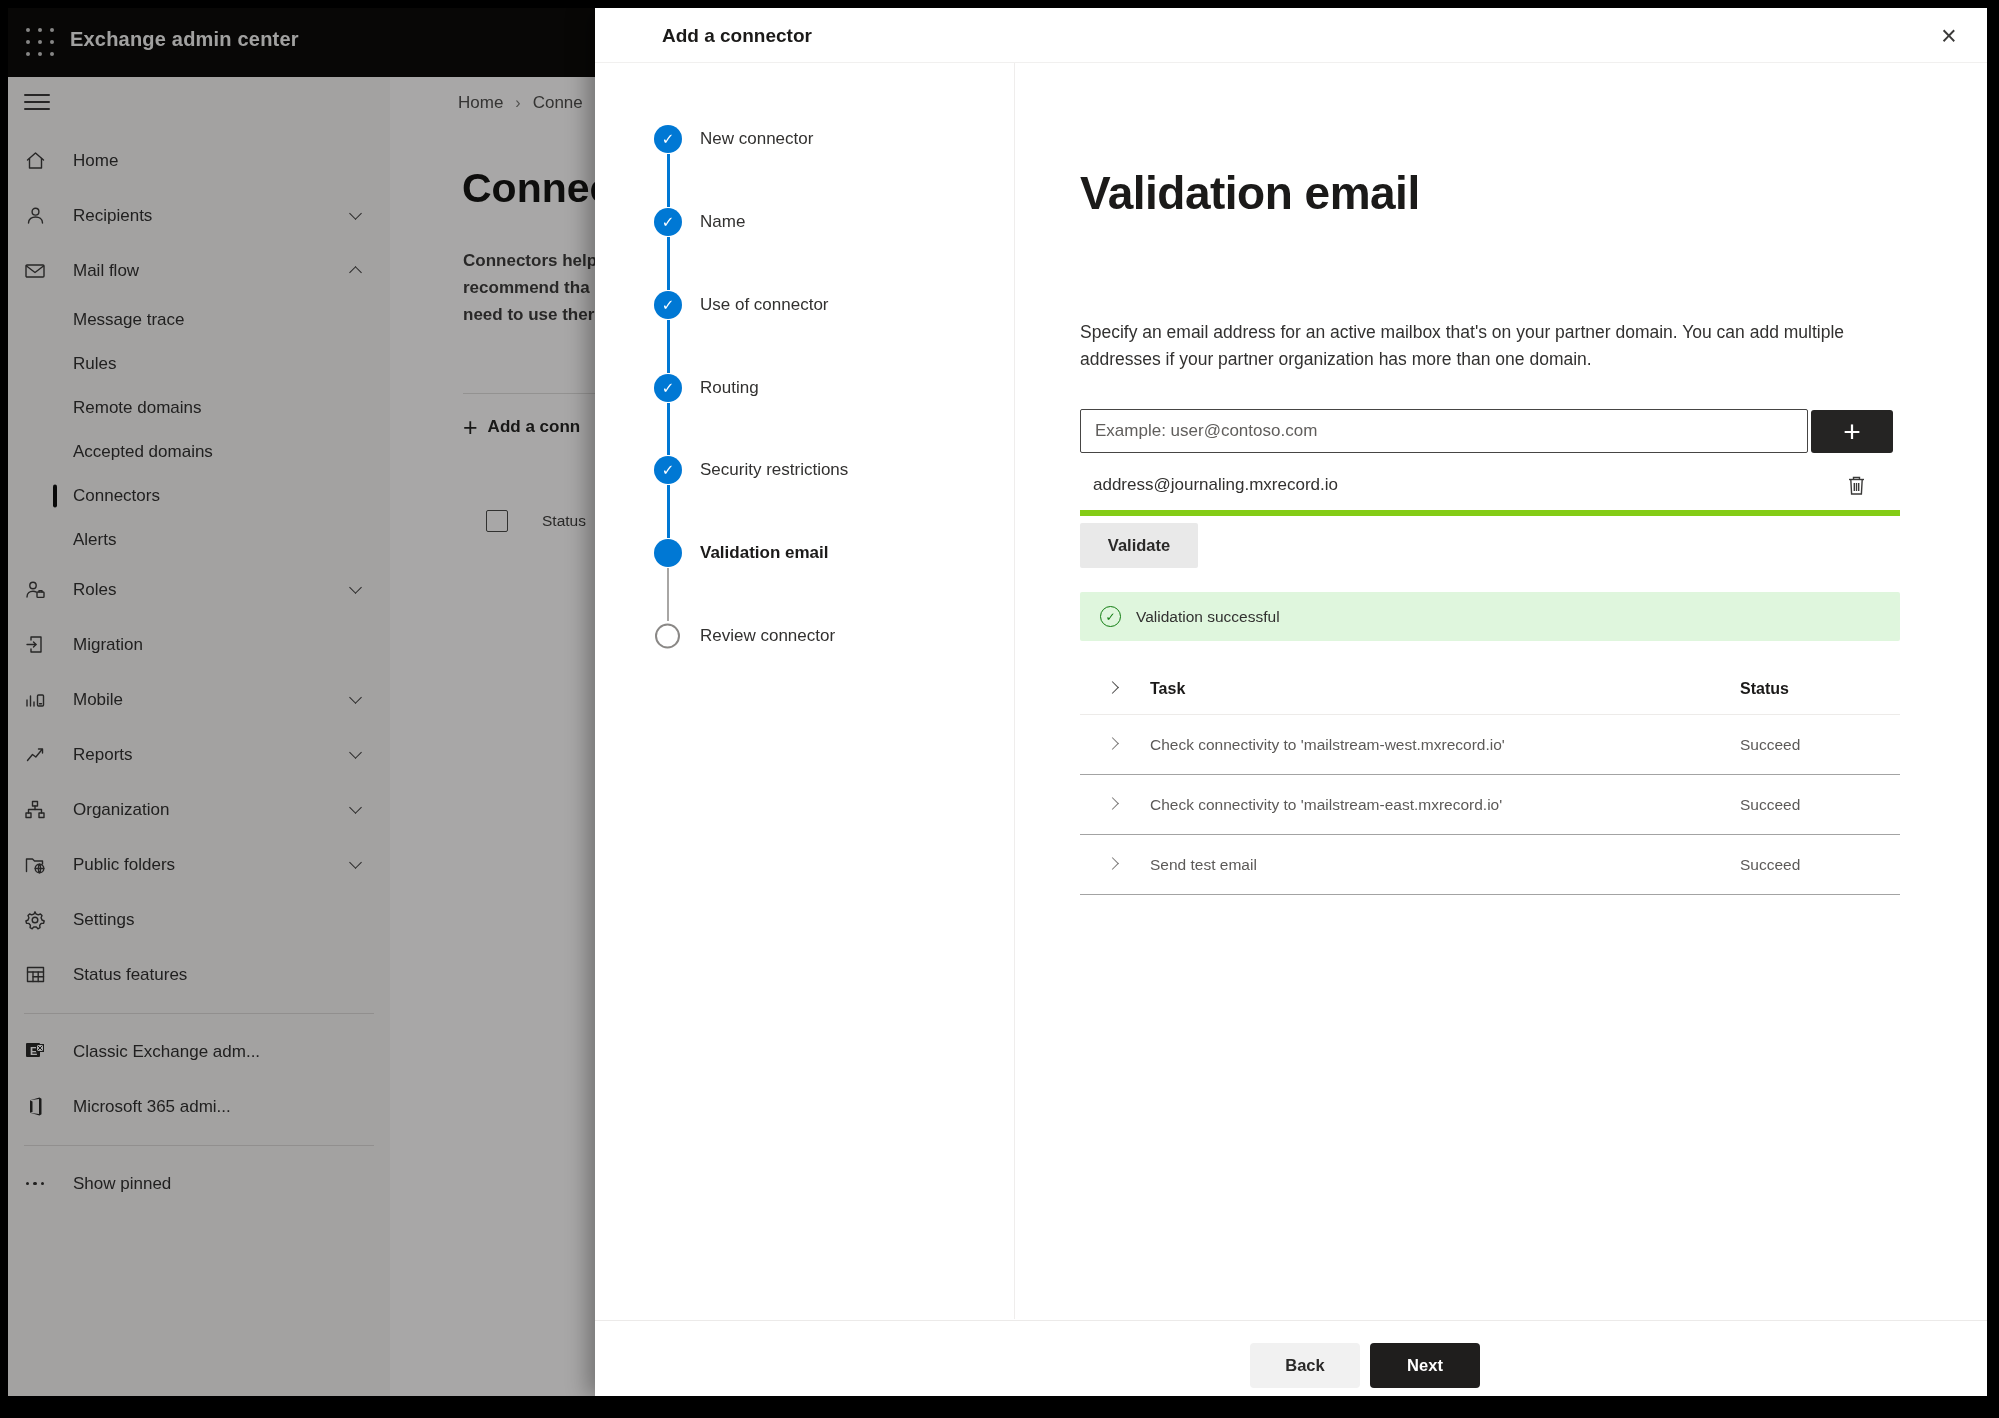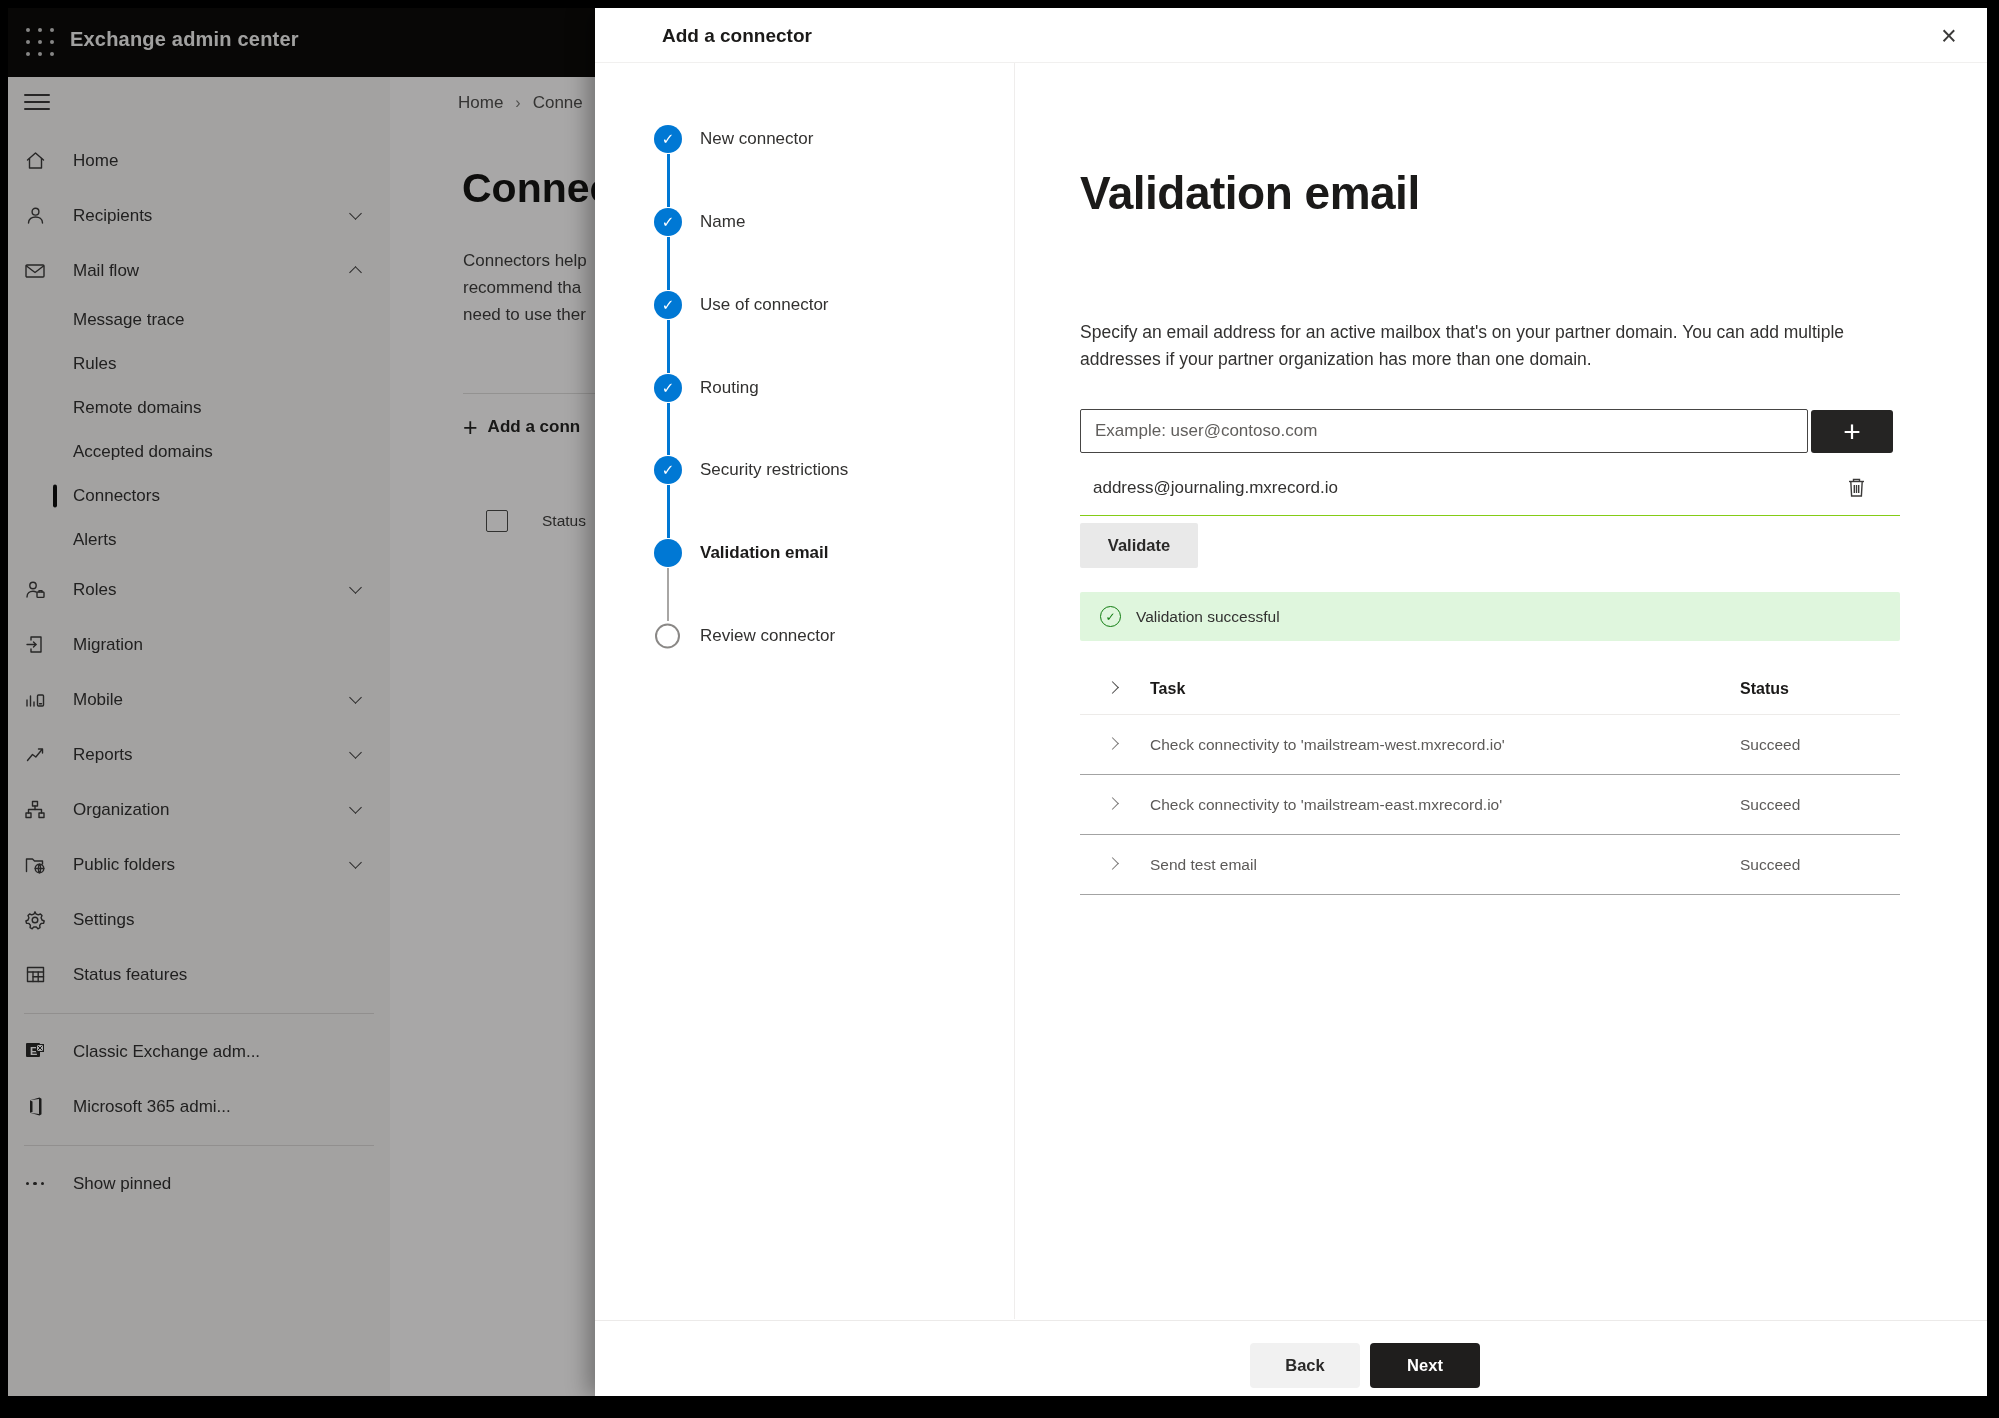--- a/index.html
+++ b/index.html
@@ -37,21 +37,21 @@
   .sdivider { height:22px; position:relative; }
   .sdivider i { position:absolute; left:16px; right:16px; top:50%; height:1px; background:#d8d6d4; }
   .dots3 { position:absolute; left:15px; width:24px; display:flex; gap:4px; justify-content:center; }
   .dots3 i { width:3.5px; height:3.5px; border-radius:50%; background:#323130; }
 
   
   .main-bg { position:absolute; left:382px; top:69px; right:0; bottom:0; background:#fbfaf9; z-index:1; }
   .breadcrumb { position:absolute; left:68px; top:16px; font-size:17px; color:#4f4e4d; display:flex; gap:12px; align-items:center; }
   .breadcrumb .sep { color:#7a7977; font-size:16px; }
   .bg-heading { position:absolute; left:72px; top:88px; font-size:41px; font-weight:700; color:#14131 2; color:#161514; white-space:nowrap; }
-  .bg-par { position:absolute; left:73px; top:170px; font-size:17px; line-height:27px; color:#3e3d3c; white-space:nowrap; }
+  .bg-par { position:absolute; left:73px; top:170px; font-size:17px; line-height:27px; color:#3e3d3c; white-space:nowrap;font-weight:bold; }
   .bg-divider { position:absolute; left:73px; top:316px; right:0; height:1px; background:#dcdad8; }
   .bg-add { position:absolute; left:73px; top:334px; height:32px; display:flex; align-items:center; gap:10px;
             font-size:17px; font-weight:700; color:#252423; cursor:pointer; white-space:nowrap; }
   .bg-add .plus { font-size:25px; font-weight:400; line-height:1; }
   .bg-checkrow { position:absolute; left:96px; top:433px; display:flex; align-items:center; gap:34px; }
   .bg-checkbox { width:22px; height:22px; border:1.6px solid #4a4948; border-radius:2px; background:transparent; }
   .bg-status { font-size:15.5px; color:#3e3d3c; }
 
   
   .dim { position:absolute; left:0; top:0; width:587px; height:100%; background:rgba(0,0,0,.33); z-index:5; }
@@ -80,21 +80,21 @@
 
   
   .vh1 { position:absolute; left:485px; top:158px; font-size:46px; font-weight:700; color:#1b1a19; letter-spacing:-.5px; }
   .vdesc { position:absolute; left:485px; top:311px; width:765px; font-size:17.5px; line-height:27px; color:#323130; }
   .email-input { position:absolute; left:485px; top:401px; width:728px; height:44px; border:1px solid #464544;
                  border-radius:2px; background:#fff; font-family:inherit; font-size:17px; color:#323130; padding:0 14px; outline:none; }
   .email-input::placeholder { color:#605e5c; opacity:1; }
   .add-addr-btn { position:absolute; left:1216px; top:402px; width:82px; height:43px; background:#252423;
                   border:none; border-radius:3px; color:#fff; font-size:30px; font-weight:300; line-height:1;
                   display:flex; align-items:center; justify-content:center; cursor:pointer; }
-  .addr-row { position:absolute; left:485px; top:452px; width:820px; height:56px; border-bottom:1px solid #84cc16; }
+  .addr-row { position:absolute; left:485px; top:452px; width:820px; height:56px; border-bottom:6px solid #84cc16; }
   .addr-text { position:absolute; left:13px; top:50%; transform:translateY(-50%); font-size:17px; color:#323130; }
   .addr-trash { position:absolute; right:30px; top:50%; transform:translateY(-50%); width:28px; height:28px;
                 display:flex; align-items:center; justify-content:center; cursor:pointer; }
   .validate-btn { position:absolute; left:485px; top:515px; width:118px; height:45px; background:#e9e9e9; border:none;
                   border-radius:2px; font-family:inherit; font-size:16.5px; font-weight:600; color:#2b2a29; cursor:pointer; }
   .banner { position:absolute; left:485px; top:584px; width:820px; height:49px; background:#dff6dd; border-radius:2px;
             display:flex; align-items:center; }
   .banner-icon { width:21px; height:21px; border:1.6px solid #107c10; border-radius:50%; margin-left:20px;
                  display:flex; align-items:center; justify-content:center; color:#107c10; font-size:12px; font-weight:700; }
   .banner-text { margin-left:15px; font-size:15.5px; color:#323130; }

